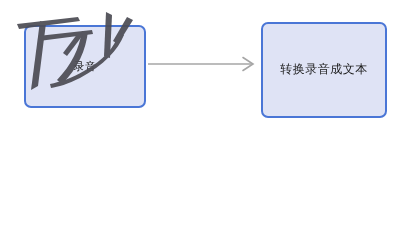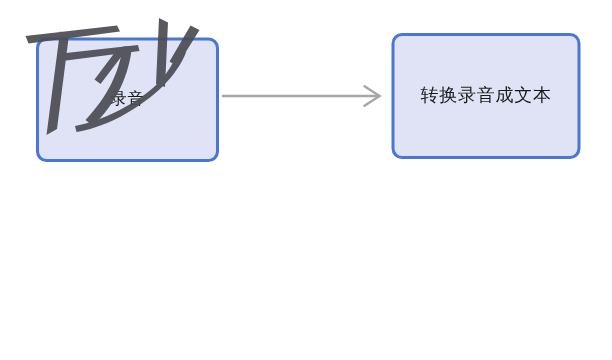--- a/index.html
+++ b/index.html
@@ -39,21 +39,21 @@
   #node-source {
     left: 24px;
     top: 25px;
     width: 122px;
     height: 83px;
   }
   #node-target {
     left: 261px;
     top: 22px;
     width: 126px;
-    height: 84px;
+    height: 96px;
   }
   #node-target .node-label {
     font-size: 12px;
   }
   .connector {
     position: absolute;
     left: 0;
     top: 0;
     width: 408px;
     height: 128px;

